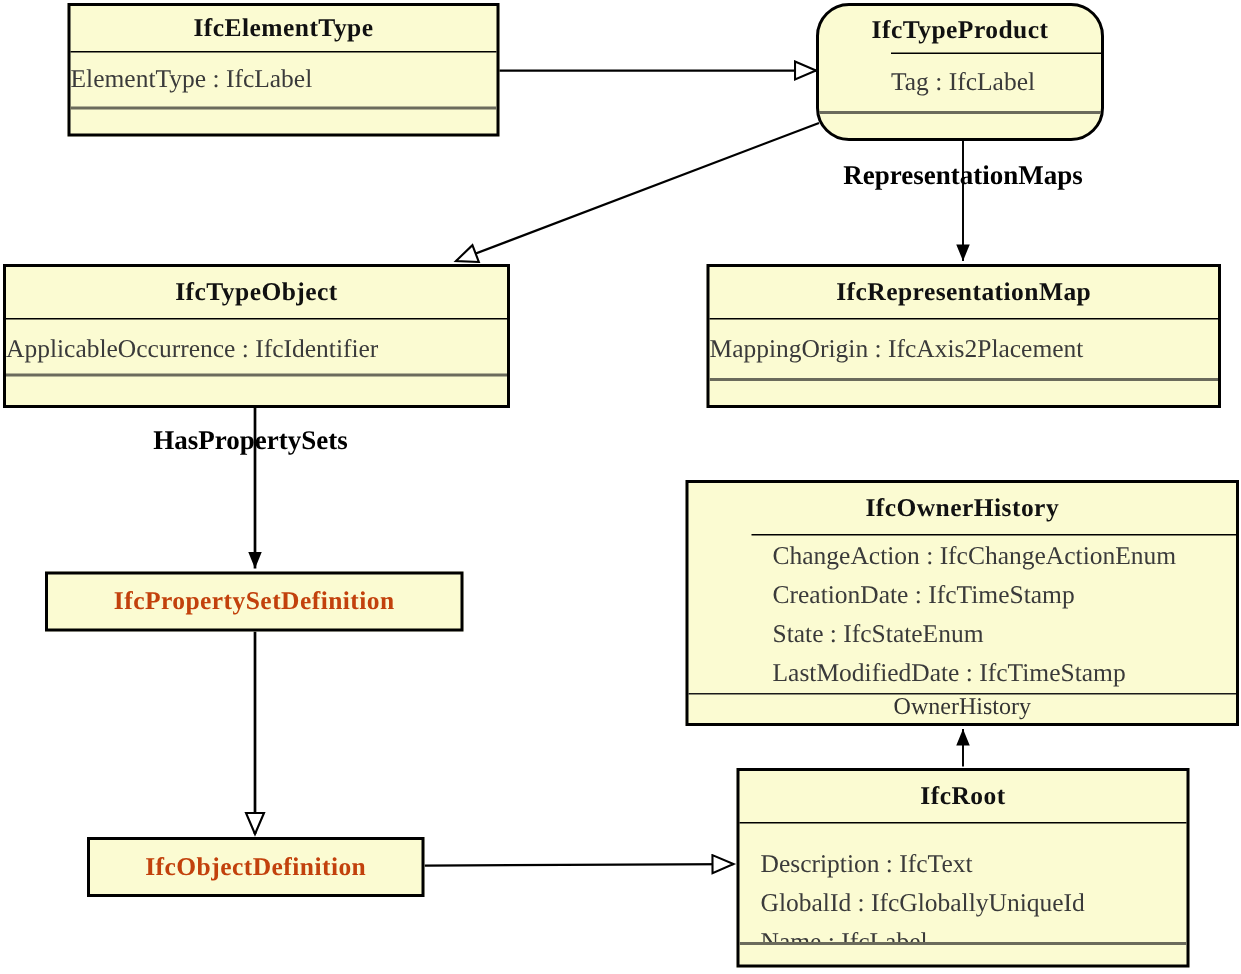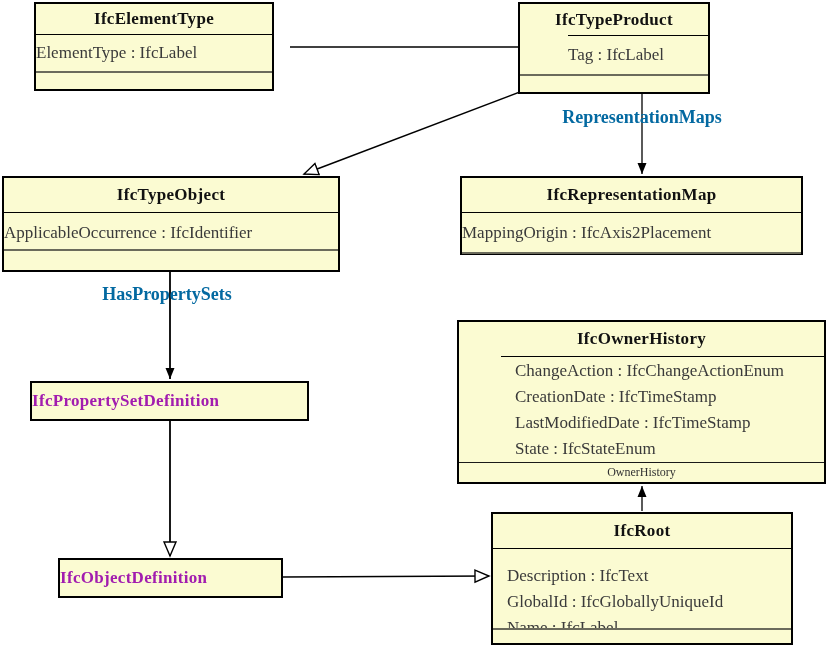--- a/index.html
+++ b/index.html
@@ -17,30 +17,30 @@
     letter-spacing:0.3px; white-space:nowrap; overflow:hidden;
   }
   .cls-attrs {
     border-top:1px solid #000; font-size:17px; color:#3A3A3A;
     box-sizing:border-box; overflow:hidden;
   }
   .attr { line-height:26px; white-space:nowrap; }
   .attr-center { line-height:inherit; }
   .cls-empty { border-top:2px solid #6B6B5C; box-sizing:border-box; }
   .cls-label-row {
-    border-top:1px solid #1a1a1a; text-align:center; font-size:12px;
+    border-top:1px solid #1a1a1a; text-align:center; font-size:16px;
     color:#333; box-sizing:border-box; white-space:nowrap; overflow:hidden;
   }
   .cls-single {
-    text-align:left; font-weight:bold; font-size:17px; color:#a21caf;
+    text-align:center; font-weight:bold; font-size:17px; color:#c2410c;
     letter-spacing:0.3px; white-space:nowrap;
   }
   .edge-label {
     position:absolute; transform:translate(-50%,-50%); font-weight:bold;
-    font-size:18px; color:#0369a1; white-space:nowrap;
+    font-size:18px; color:#000000; white-space:nowrap;
   }
 </style>
 </head>
 <body>
 
 <div class="canvas">
 
   <svg class="edges" viewBox="0 0 827 649">
     <defs>
       <marker id="gen" markerUnits="userSpaceOnUse" markerWidth="18" markerHeight="16" refX="15" refY="7" orient="auto">
@@ -52,59 +52,59 @@
     </defs>
     <line x1="290" y1="47" x2="544" y2="47" stroke="#000" stroke-width="1.5" marker-end="url(#gen)"></line>
     <line x1="546" y1="82" x2="304" y2="174" stroke="#000" stroke-width="1.5" marker-end="url(#gen)"></line>
     <line x1="642" y1="94" x2="642" y2="174" stroke="#000" stroke-width="1.3" marker-end="url(#assoc)"></line>
     <line x1="170" y1="272" x2="170" y2="379" stroke="#000" stroke-width="1.8" marker-end="url(#assoc)"></line>
     <line x1="170" y1="421" x2="170" y2="556" stroke="#000" stroke-width="1.8" marker-end="url(#gen)"></line>
     <line x1="283" y1="577" x2="489" y2="576" stroke="#000" stroke-width="1.5" marker-end="url(#gen)"></line>
     <line x1="642" y1="511" x2="642" y2="486" stroke="#000" stroke-width="1.3" marker-end="url(#assoc)"></line>
   </svg>
 
-  <div class="cls" style="left:34px; top:2px; width:240px; height:89px;">
+  <div class="cls" style="left:45px; top:2px; width:288px; height:89px;">
     <div class="cls-name" style="line-height:30px; height:30px">IfcElementType</div>
     <div class="cls-attrs" style="height:37px; line-height:36px;">
       <div class="attr attr-center">ElementType : IfcLabel</div>
     </div>
     <div class="cls-empty" style="height:18px"></div>
   </div>
 
-  <div class="cls" style="left:518px; top:2px; width:192px; height:92px;">
+  <div class="cls" style="left:544px; top:2px; width:192px; height:92px;border-radius:22px;">
     <div class="cls-name" style="line-height:31px; height:31px">IfcTypeProduct</div>
     <div class="cls-attrs" style="height:39px; line-height:38px;margin-left:48px;">
       <div class="attr attr-center">Tag : IfcLabel</div>
     </div>
     <div class="cls-empty" style="height:18px"></div>
   </div>
 
   <div class="cls" style="left:2px; top:176px; width:338px; height:96px;">
     <div class="cls-name" style="line-height:34px; height:34px">IfcTypeObject</div>
     <div class="cls-attrs" style="height:37px; line-height:39px;">
       <div class="attr attr-center">ApplicableOccurrence : IfcIdentifier</div>
     </div>
     <div class="cls-empty" style="height:18px"></div>
   </div>
 
-  <div class="cls" style="left:460px; top:176px; width:343px; height:79px;">
+  <div class="cls" style="left:471px; top:176px; width:343px; height:96px;">
     <div class="cls-name" style="line-height:34px; height:34px">IfcRepresentationMap</div>
     <div class="cls-attrs" style="height:40px; line-height:39px;">
       <div class="attr attr-center">MappingOrigin : IfcAxis2Placement</div>
     </div>
     <div class="cls-empty" style="height:18px"></div>
   </div>
 
   <div class="cls" style="left:457px; top:320px; width:369px; height:164px;">
     <div class="cls-name" style="line-height:34px; height:34px">IfcOwnerHistory</div>
     <div class="cls-attrs" style="height:106px; padding-top:1px; padding-left:14px;margin-left:42px;">
       <div class="attr">ChangeAction : IfcChangeActionEnum</div>
       <div class="attr">CreationDate : IfcTimeStamp</div>
+      <div class="attr">State : IfcStateEnum</div>
       <div class="attr">LastModifiedDate : IfcTimeStamp</div>
-      <div class="attr">State : IfcStateEnum</div>
     </div>
     <div class="cls-label-row" style="height:20px; line-height:18px;">OwnerHistory</div>
   </div>
 
   <div class="cls cls-single" style="left:30px; top:381px; width:279px; height:40px; line-height:36px;">IfcPropertySetDefinition</div>
 
   <div class="cls cls-single" style="left:58px; top:558px; width:225px; height:40px; line-height:36px;">IfcObjectDefinition</div>
 
   <div class="cls" style="left:491px; top:512px; width:302px; height:133px;">
     <div class="cls-name" style="line-height:34px; height:34px">IfcRoot</div>

